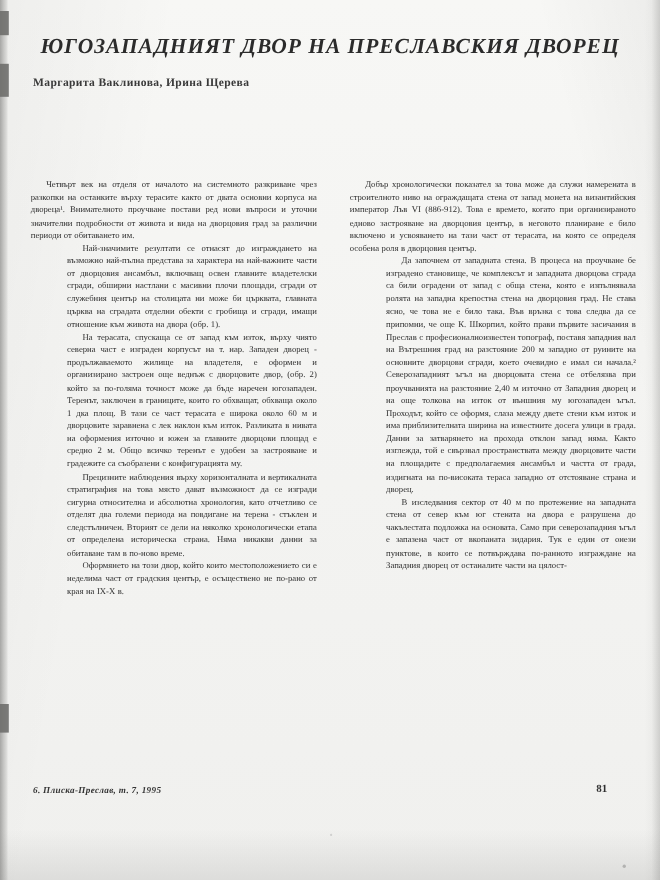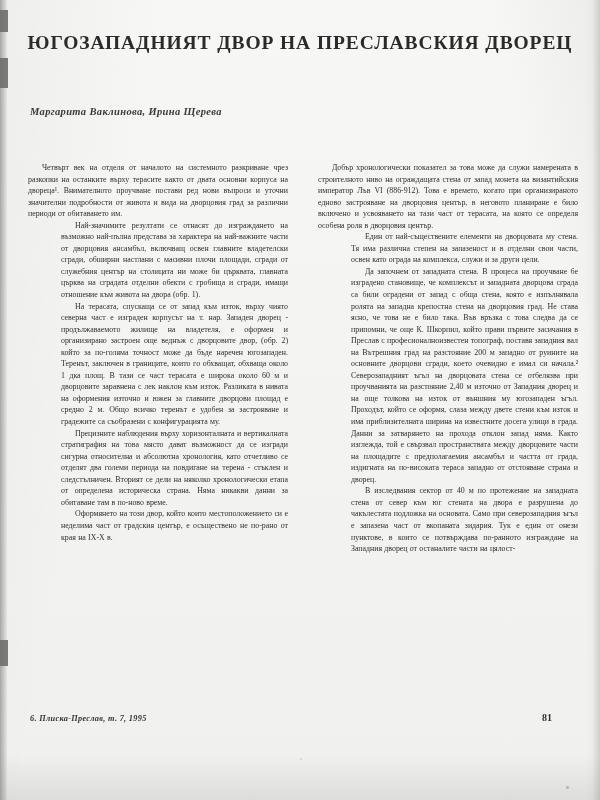--- a/index.html
+++ b/index.html
@@ -86,33 +86,32 @@
     top: 32px;
     width: 548px;
     text-align: center;
     font-size: 19.5px;
     letter-spacing: 0.9px;
     font-weight: 700;
     color: #2b2b2b;
     font-family: "Liberation Serif", "DejaVu Serif", serif;
     white-space: nowrap;
     filter: blur(0.18px);
+    font-style: italic;
   }
 
   .authors {
     position: absolute;
     left: 8px;
     top: 70px;
     font-size: 10.5px;
-    font-style: italic;
     font-weight: 700;
     letter-spacing: .35px;
     color: #3a3a3a;
     filter: blur(0.25px);
-    margin-top: 36px;
   }
 
   .columns {
     position: absolute;
     left: 6px;
     top: 162px;
     width: 550px;
     display: flex;
     gap: 30px;
   }
@@ -182,21 +181,20 @@
       <div class="col">
         <p>Четвърт век на отделя от началото на системното разкриване чрез разкопки на останките върху терасите както от двата основни корпуса на двореца¹. Внимателното проучване постави ред нови въпроси и уточни значителни подробности от живота и вида на дворцовия град за различни периоди от обитаването им.</p>
         <p>Най-значимите резултати се отнасят до изграждането на възможно най-пълна представа за характера на най-важните части от дворцовия ансамбъл, включващ освен главните владетелски сгради, обширни настлани с масивни плочи площади, сгради от служебния център на столицата ни може би църквата, главната църква на сградата отделни обекти с гробища и сгради, имащи отношение към живота на двора (обр. 1).</p>
         <p>На терасата, спускаща се от запад към изток, върху чиято северна част е изграден корпусът на т. нар. Западен дворец - продължаваемото жилище на владетеля, е оформен и организирано застроен още веднъж с дворцовите двор, (обр. 2) който за по-голяма точност може да бъде наречен югозападен. Теренът, заключен в границите, които го обхващат, обхваща около 1 дка площ. В тази се част терасата е широка около 60 м и дворцовите заравнена с лек наклон към изток. Разликата в нивата на оформения източно и южен за главните дворцови площад е средно 2 м. Общо всичко теренът е удобен за застрояване и градежите са съобразени с конфигурацията му.</p>
         <p>Прецизните наблюдения върху хоризонталната и вертикалната стратиграфия на това място дават възможност да се изгради сигурна относителна и абсолютна хронология, като отчетливо се отделят два големи периода на повдигане на терена - стъклен и следстълничен. Вторият се дели на няколко хронологически етапа от определена историческа страна. Няма никакви данни за обитаване там в по-ново време.</p>
         <p>Оформянето на този двор, който които местоположението си е неделима част от градския център, е осъществено не по-рано от края на IX-X в.</p>
       </div>
 
       <div class="col">
         <p>Добър хронологически показател за това може да служи намерената в строителното ниво на ограждащата стена от запад монета на византийския император Лъв VI (886-912). Това е времето, когато при организираното едново застрояване на дворцовия център, в неговото планиране е било включено и усвояването на тази част от терасата, на която се определя особена роля в дворцовия център.</p>
-        <p>Един от най-съществените елементи на дворцовата му стена. Тя има различна степен на запазеност и в отделни свои части, освен като ограда на комплекса, служи и за други цели.</p>
         <p>Да започнем от западната стена. В процеса на проучване бе изградено становище, че комплексът и западната дворцова сграда са били оградени от запад с обща стена, която е изпълнявала ролята на западна крепостна стена на дворцовия град. Не става ясно, че това не е било така. Във връзка с това следва да се припомни, че още К. Шкорпил, който прави първите засичания в Преслав с професионалноизвестен топограф, поставя западния вал на Вътрешния град на разстояние 200 м западно от руините на основните дворцови сгради, което очевидно е имал си начала.² Северозападният ъгъл на дворцовата стена се отбелязва при проучванията на разстояние 2,40 м източно от Западния дворец и на още толкова на изток от външния му югозападен ъгъл. Проходът, който се оформя, слаза между двете стени към изток и има приблизителната ширина на известните досега улици в града. Данни за затварянето на прохода отклон запад няма. Както изглежда, той е свързвал пространствата между дворцовите части на площадите с предполагаемия ансамбъл и частта от града, издигната на по-високата тераса западно от отстояване страна и дворец.</p>
         <p>В изследвания сектор от 40 м по протежение на западната стена от север към юг стената на двора е разрушена до чакълестата подложка на основата. Само при северозападния ъгъл е запазена част от вкопаната зидария. Тук е един от онези пунктове, в които се потвърждава по-ранното изграждане на Западния дворец от останалите части на цялост-</p>
       </div>
 
     </div>
 
     <div class="footer-left">6. Плиска-Преслав, т. 7, 1995</div>
 
     <div class="footer-page">81</div>
 

